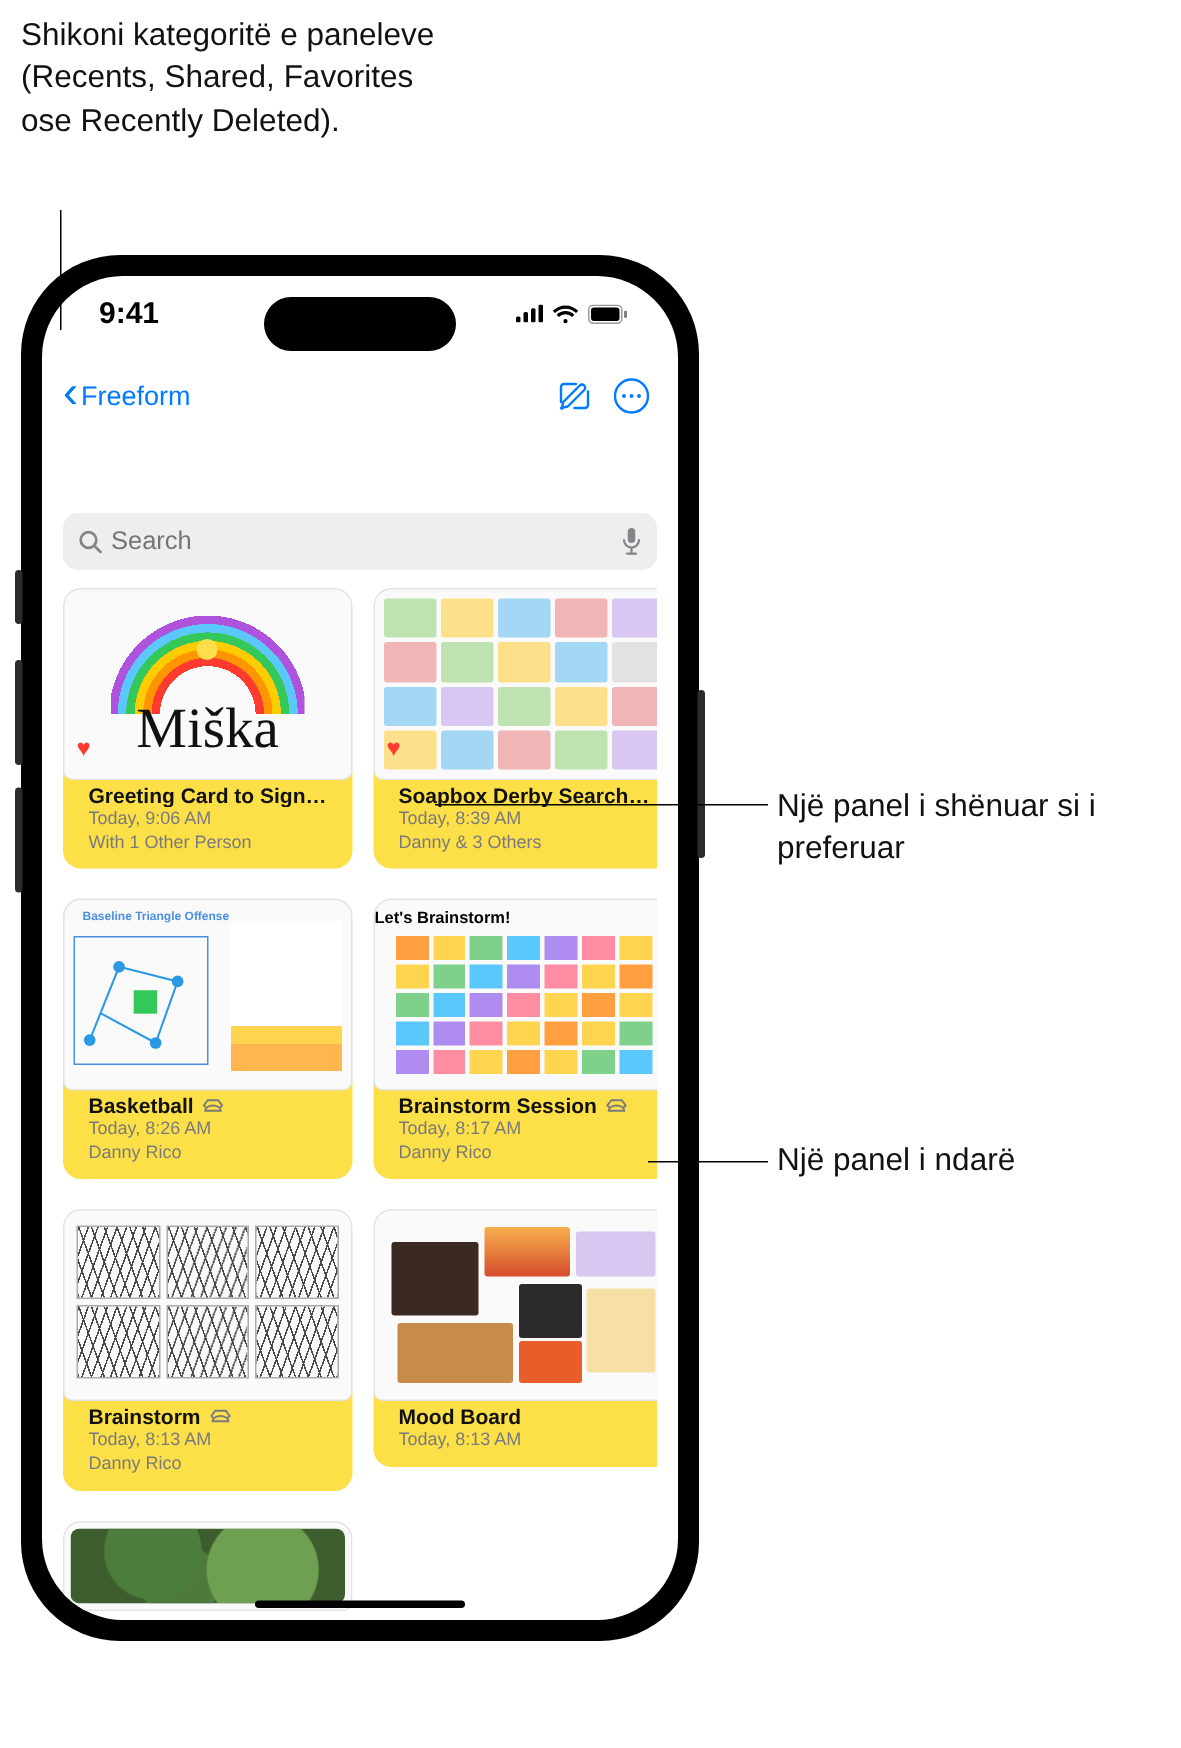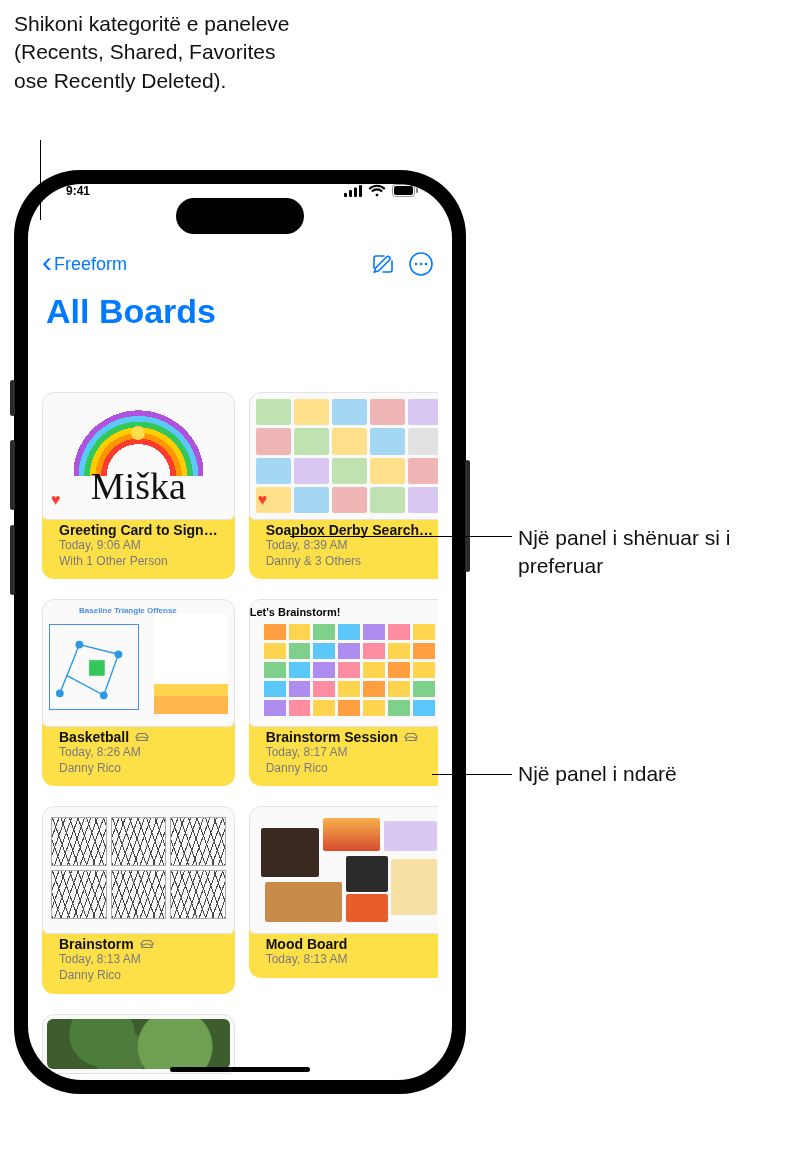--- a/index.html
+++ b/index.html
@@ -61,23 +61,23 @@
     border-radius: 20px;
     z-index: 50;
   }
 
   
   .status-bar {
     position: absolute;
     top: 0; left: 0; right: 0;
     height: 54px;
     display: flex;
-    align-items: flex-start;
+    align-items: center;
     padding: 0 28px 4px;
-    font-size: 12px;
+    font-size: 20px;
     font-weight: 600;
   }
   .status-time { flex: 1; padding-left: 10px; }
   .status-right { display: flex; align-items: center; gap: 6px; padding-right: 6px; }
 
   
   .nav {
     position: absolute;
     top: 60px; left: 0; right: 0;
     height: 40px;
@@ -209,21 +209,21 @@
   .art-bball-diagram {
     position:absolute; left:6px; top:24px; width:90px; height:86px;
     border:1px solid #4a90e2;
   }
   .art-bball-notes {
     position:absolute; right:6px; top:14px; width:74px; height:100px;
     background:linear-gradient(#fff 70%, #ffd54f 70% 82%, #ffb74d 82%);
     font-size:4px;
   }
   .art-bball-title {
-    position:absolute; left:12px; top:6px; font-size:8px; color:#4a90e2; font-weight:600;margin-left:24px;
+    position:absolute; left:12px; top:6px; font-size:8px; color:#4a90e2; font-weight:600;
   }
 
   .art-brain-title {
     position:absolute; top:6px; left:0; right:0; text-align:left;
     font-size:11px; font-weight:700;
   }
   .art-sticky-grid {
     position:absolute; top:24px; left:14px; right:14px; bottom:10px;
     display:grid; grid-template-columns:repeat(7,1fr); grid-template-rows:repeat(5,1fr); gap:3px;
   }
@@ -322,22 +322,34 @@
       <div class="nav-icon">
         <svg width="26" height="26" viewBox="0 0 26 26" fill="none" stroke="#007aff" stroke-width="1.6">
             <circle cx="13" cy="13" r="11"></circle>
             <circle cx="8" cy="13" r="1.3" fill="#007aff" stroke="none"></circle>
             <circle cx="13" cy="13" r="1.3" fill="#007aff" stroke="none"></circle>
             <circle cx="18" cy="13" r="1.3" fill="#007aff" stroke="none"></circle>
           </svg>
       </div>
     </div>
 
-    <div class="title">All Boards</div>
-
+
+    <div class="search-wrap">
+      <svg width="16" height="16" viewBox="0 0 16 16" fill="none" stroke="#848489" stroke-width="1.8">
+          <circle cx="7" cy="7" r="5.2"></circle>
+          <line x1="11" y1="11" x2="15" y2="15" stroke-linecap="round"></line>
+        </svg>
+      <input class="search-input" placeholder="Search" style="">
+      <svg width="14" height="20" viewBox="0 0 14 20" fill="#848489">
+          <rect x="4.5" y="1" width="5" height="10" rx="2.5"></rect>
+          <path d="M2 9a5 5 0 0 0 10 0" fill="none" stroke="#848489" stroke-width="1.5" stroke-linecap="round"></path>
+          <line x1="7" y1="14" x2="7" y2="18" stroke="#848489" stroke-width="1.5" stroke-linecap="round"></line>
+          <line x1="4" y1="18" x2="10" y2="18" stroke="#848489" stroke-width="1.5" stroke-linecap="round"></line>
+        </svg>
+    </div>
 
     <div class="grid">
 
       <div class="card">
         <div class="thumb">
           <div class="art-rainbow"></div>
           <div class="art-sun"></div>
           <div class="art-miska">Miška</div>
           <span class="fav-heart">♥</span>
         </div>

